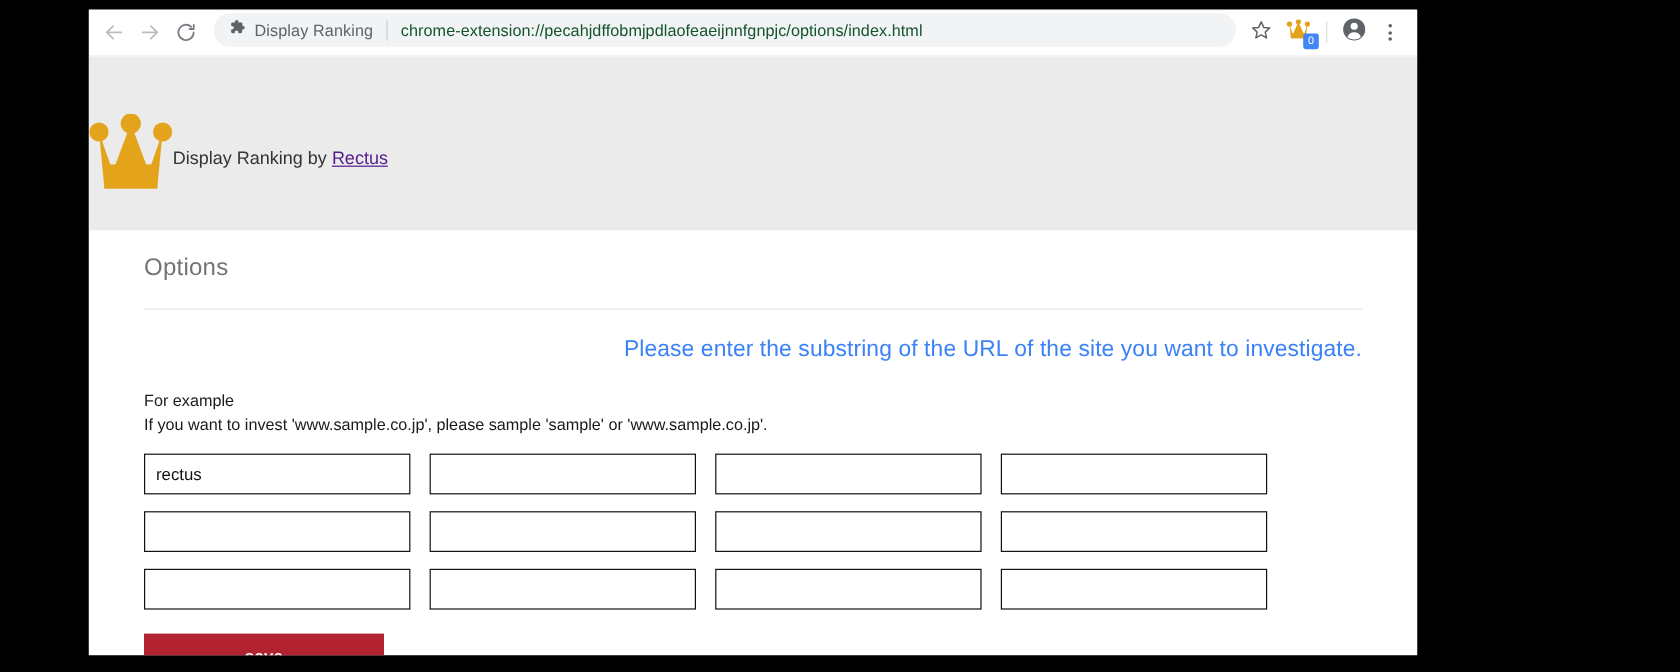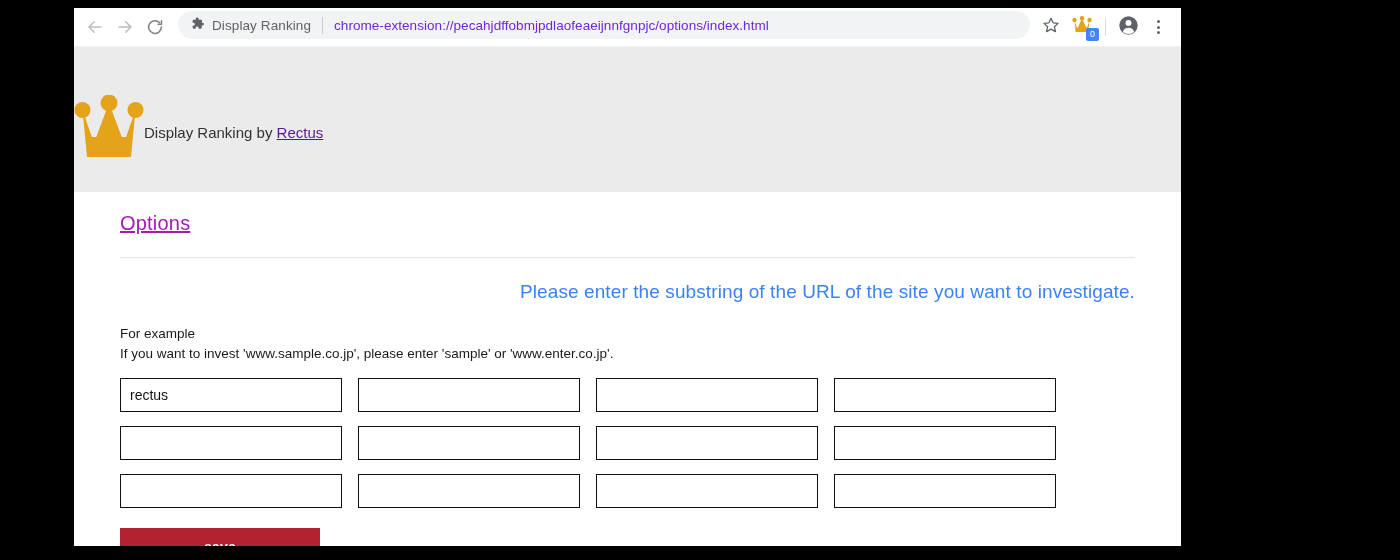--- a/index.html
+++ b/index.html
@@ -79,21 +79,21 @@
   }
   .omni-sep {
     width: 1px;
     height: 17px;
     background: #c8ccd0;
     margin: 0 11px;
     flex: 0 0 auto;
   }
   .omni-url {
     font-size: 13.5px;
-    color: #6d28d9;
+    color: #14532d;
     white-space: nowrap;
     overflow: hidden;
     text-overflow: ellipsis;
     letter-spacing: 0.05px;
   }
 
   .tb-right {
     display: flex;
     align-items: center;
     flex: 0 0 auto;
@@ -156,27 +156,26 @@
   .brand-link {
     color: #551a8b;
     text-decoration: underline;
   }
 
   .content {
     padding: 0 46px 0 46px;
   }
 
   .options-title {
-    color: #a21caf;
+    color: #737373;
     font-size: 20px;
     font-weight: 400;
     margin: 0;
     padding: 20px 0 0 0;
     letter-spacing: 0.2px;
-    text-decoration: underline;
   }
 
   .divider {
     border: 0;
     border-top: 1px solid #e5e5e5;
     margin: 22px 0 0 0;
   }
 
   .lead {
     font-size: 19px;
@@ -343,21 +342,21 @@
       <div class="content">
 
         <h1 class="options-title">Options</h1>
 
         <hr class="divider">
 
         <p class="lead">Please enter the substring of the URL of the site you want to investigate.</p>
 
         <div class="example-block">
           <div>For example</div>
-          <div>If you want to invest 'www.sample.co.jp', please enter 'sample' or 'www.enter.co.jp'.</div>
+          <div>If you want to invest 'www.sample.co.jp', please sample 'sample' or 'www.sample.co.jp'.</div>
         </div>
 
         <div class="field-grid">
           <input type="text" value="rectus" style="">
           <input type="text" value="" style="">
           <input type="text" value="" style="">
           <input type="text" value="" style="">
           <input type="text" value="" style="">
           <input type="text" value="" style="">
           <input type="text" value="" style="">

